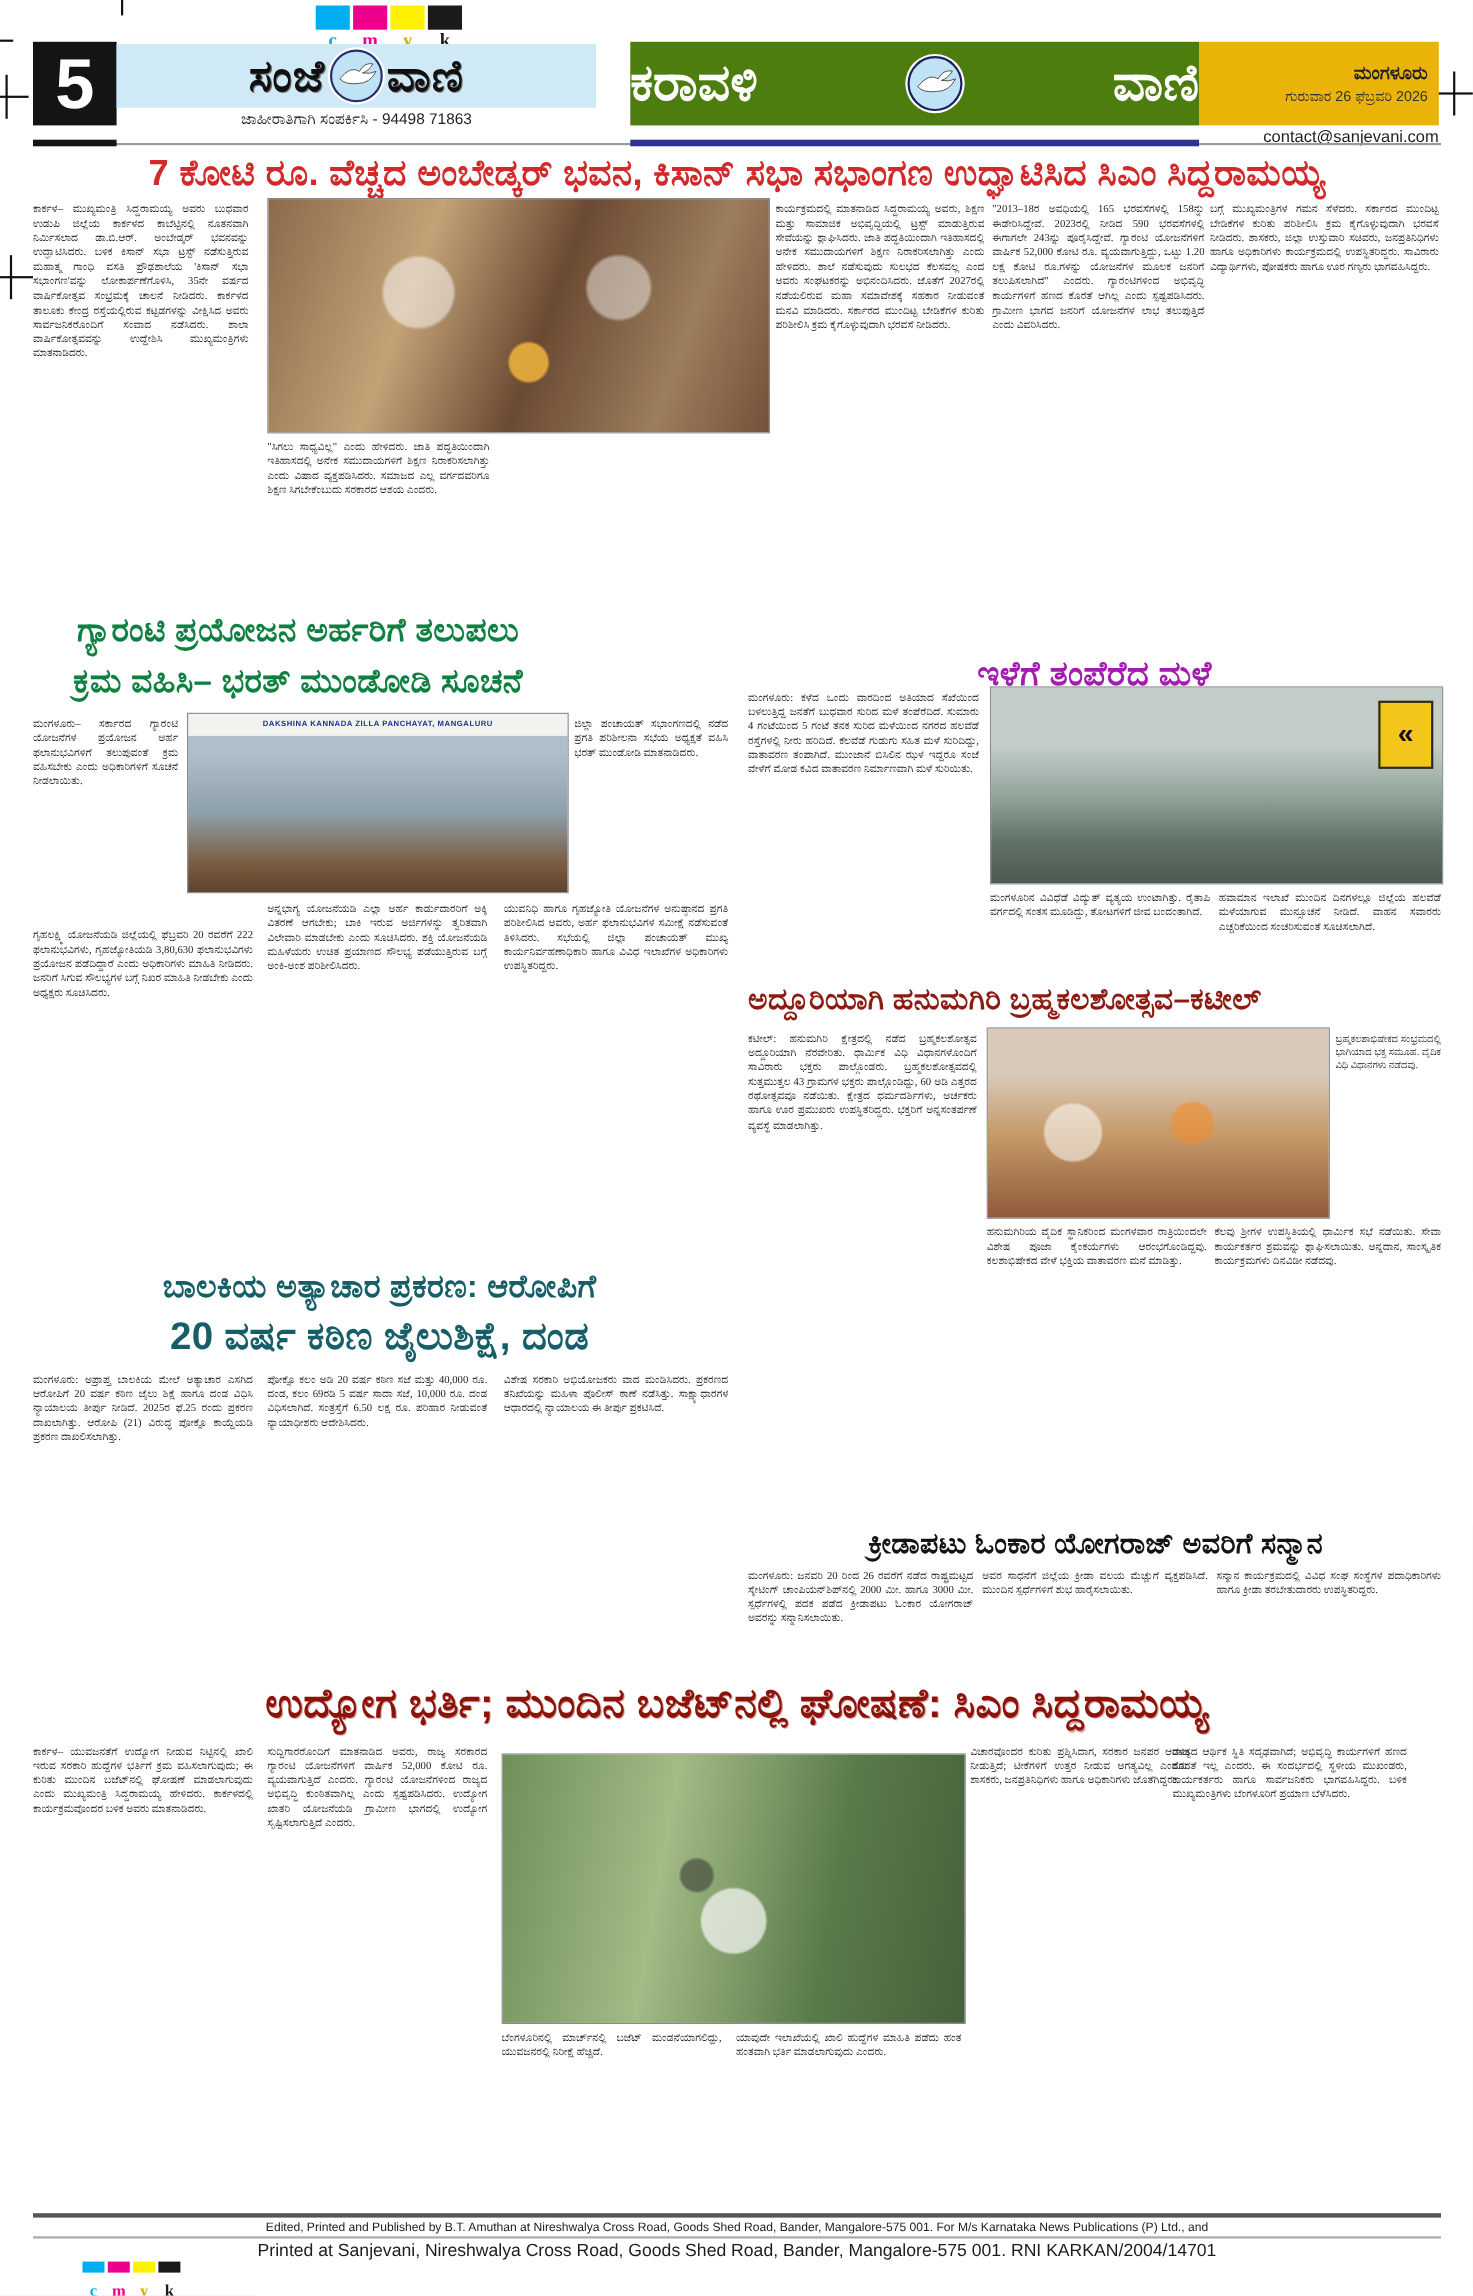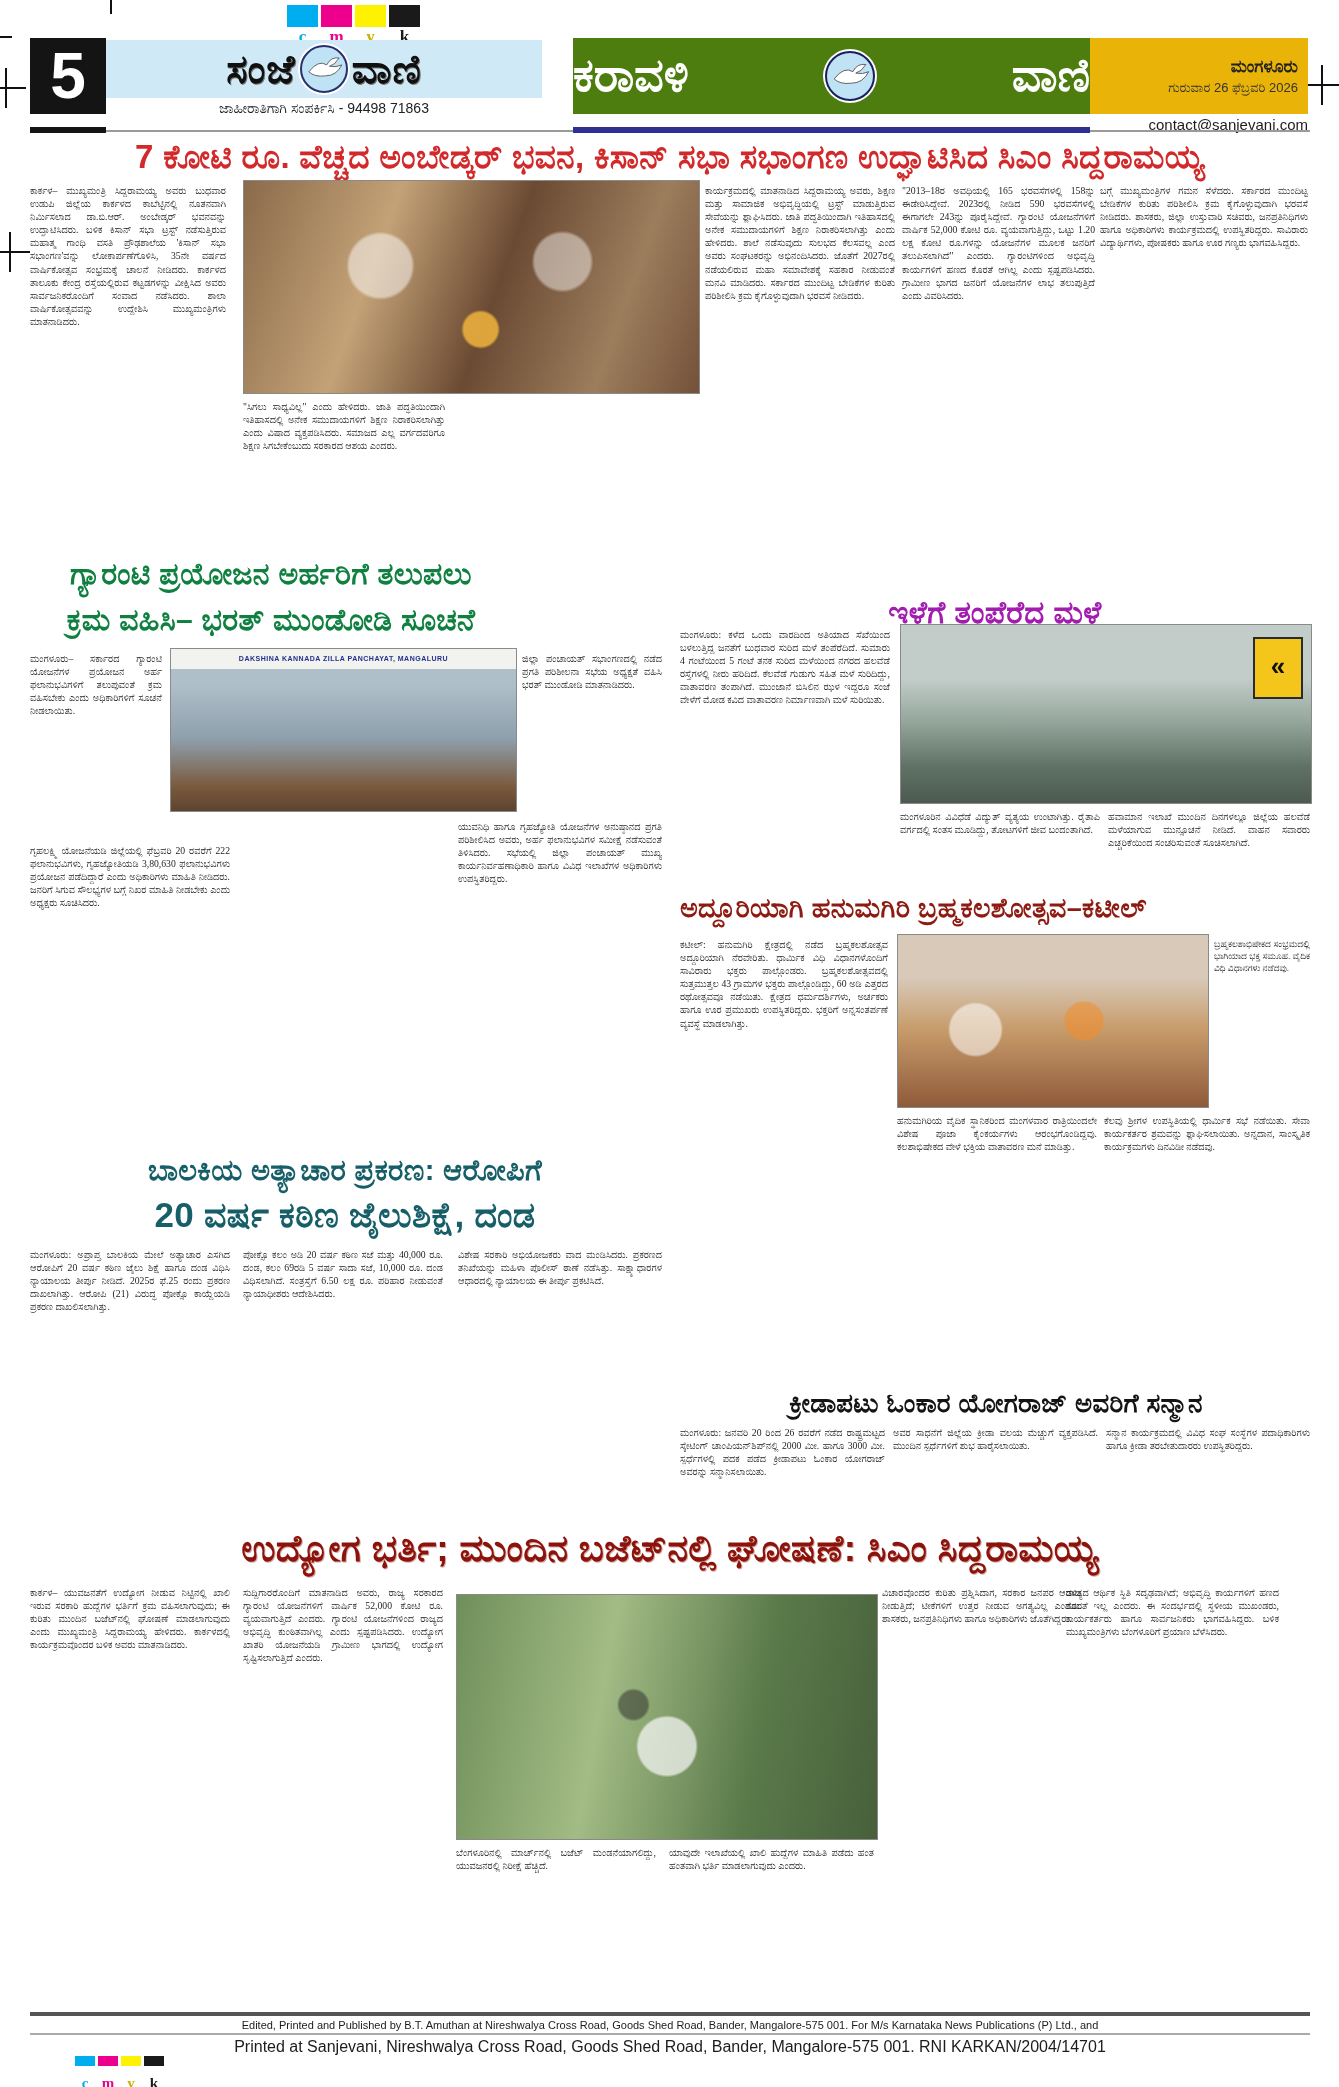--- a/index.html
+++ b/index.html
@@ -112,20 +112,21 @@
 
   <div class="photo" style="left:170px;top:648px;width:345px;height:162px;
        background:linear-gradient(180deg,#aebfc9 0 22%,#8fa0ad 55%,#7a5a3f 85%,#5d432e);">
     <div style="position:absolute;left:0;top:0;width:100%;height:20px;background:#f2f2ee;
          font-size:7px;letter-spacing:.5px;color:#20318f;text-align:center;line-height:20px;font-weight:bold;">DAKSHINA KANNADA ZILLA PANCHAYAT, MANGALURU</div>
   </div>
 
   <div class="col" style="left:522px;top:652px;width:140px;height:158px;">ಜಿಲ್ಲಾ ಪಂಚಾಯತ್ ಸಭಾಂಗಣದಲ್ಲಿ ನಡೆದ ಪ್ರಗತಿ ಪರಿಶೀಲನಾ ಸಭೆಯ ಅಧ್ಯಕ್ಷತೆ ವಹಿಸಿ ಭರತ್ ಮುಂಡೋಡಿ ಮಾತನಾಡಿದರು.</div>
 
   <div class="col" style="left:30px;top:820px;width:200px;height:322px;margin-top:24px;">ಗೃಹಲಕ್ಷ್ಮಿ ಯೋಜನೆಯಡಿ ಜಿಲ್ಲೆಯಲ್ಲಿ ಫೆಬ್ರವರಿ 20 ರವರೆಗೆ 222 ಫಲಾನುಭವಿಗಳು, ಗೃಹಜ್ಯೋತಿಯಡಿ 3,80,630 ಫಲಾನುಭವಿಗಳು ಪ್ರಯೋಜನ ಪಡೆದಿದ್ದಾರೆ ಎಂದು ಅಧಿಕಾರಿಗಳು ಮಾಹಿತಿ ನೀಡಿದರು. ಜನರಿಗೆ ಸಿಗುವ ಸೌಲಭ್ಯಗಳ ಬಗ್ಗೆ ನಿಖರ ಮಾಹಿತಿ ನೀಡಬೇಕು ಎಂದು ಅಧ್ಯಕ್ಷರು ಸೂಚಿಸಿದರು.</div>
+  <div class="col" style="left:243px;top:820px;width:200px;height:322px;">ಅನ್ನಭಾಗ್ಯ ಯೋಜನೆಯಡಿ ಎಲ್ಲಾ ಅರ್ಹ ಕಾರ್ಡುದಾರರಿಗೆ ಅಕ್ಕಿ ವಿತರಣೆ ಆಗಬೇಕು; ಬಾಕಿ ಇರುವ ಅರ್ಜಿಗಳನ್ನು ತ್ವರಿತವಾಗಿ ವಿಲೇವಾರಿ ಮಾಡಬೇಕು ಎಂದು ಸೂಚಿಸಿದರು. ಶಕ್ತಿ ಯೋಜನೆಯಡಿ ಮಹಿಳೆಯರು ಉಚಿತ ಪ್ರಯಾಣದ ಸೌಲಭ್ಯ ಪಡೆಯುತ್ತಿರುವ ಬಗ್ಗೆ ಅಂಕಿ-ಅಂಶ ಪರಿಶೀಲಿಸಿದರು.</div>
   <div class="col" style="left:458px;top:820px;width:204px;height:322px;">ಯುವನಿಧಿ ಹಾಗೂ ಗೃಹಜ್ಯೋತಿ ಯೋಜನೆಗಳ ಅನುಷ್ಠಾನದ ಪ್ರಗತಿ ಪರಿಶೀಲಿಸಿದ ಅವರು, ಅರ್ಹ ಫಲಾನುಭವಿಗಳ ಸಮೀಕ್ಷೆ ನಡೆಸುವಂತೆ ತಿಳಿಸಿದರು. ಸಭೆಯಲ್ಲಿ ಜಿಲ್ಲಾ ಪಂಚಾಯತ್ ಮುಖ್ಯ ಕಾರ್ಯನಿರ್ವಹಣಾಧಿಕಾರಿ ಹಾಗೂ ವಿವಿಧ ಇಲಾಖೆಗಳ ಅಧಿಕಾರಿಗಳು ಉಪಸ್ಥಿತರಿದ್ದರು.</div>
 
   <div class="hl" style="left:680px;top:556px;width:630px;font-size:31px;color:#a21caf;line-height:58px;margin-top:28px;">ಇಳೆಗೆ ತಂಪೆರೆದ ಮಳೆ</div>
 
   <div class="col" style="left:680px;top:628px;width:210px;height:304px;">ಮಂಗಳೂರು: ಕಳೆದ ಒಂದು ವಾರದಿಂದ ಅತಿಯಾದ ಸೆಖೆಯಿಂದ ಬಳಲುತ್ತಿದ್ದ ಜನತೆಗೆ ಬುಧವಾರ ಸುರಿದ ಮಳೆ ತಂಪೆರೆದಿದೆ. ಸುಮಾರು 4 ಗಂಟೆಯಿಂದ 5 ಗಂಟೆ ತನಕ ಸುರಿದ ಮಳೆಯಿಂದ ನಗರದ ಹಲವೆಡೆ ರಸ್ತೆಗಳಲ್ಲಿ ನೀರು ಹರಿದಿದೆ. ಕೆಲವೆಡೆ ಗುಡುಗು ಸಹಿತ ಮಳೆ ಸುರಿದಿದ್ದು, ವಾತಾವರಣ ತಂಪಾಗಿದೆ. ಮುಂಜಾನೆ ಬಿಸಿಲಿನ ಝಳ ಇದ್ದರೂ ಸಂಜೆ ವೇಳೆಗೆ ಮೋಡ ಕವಿದ ವಾತಾವರಣ ನಿರ್ಮಾಣವಾಗಿ ಮಳೆ ಸುರಿಯಿತು.</div>
 
   <div class="photo" style="left:900px;top:624px;width:410px;height:178px;
        background:linear-gradient(180deg,#c2cdc9 0 30%,#93a59a 55%,#5f7164 80%,#4c5a50);">
     <div style="position:absolute;right:8px;top:12px;width:46px;height:58px;background:#f4c61c;border:2px solid #2a2a2a;
          color:#111;font-weight:800;font-size:26px;text-align:center;line-height:54px;">«</div>

